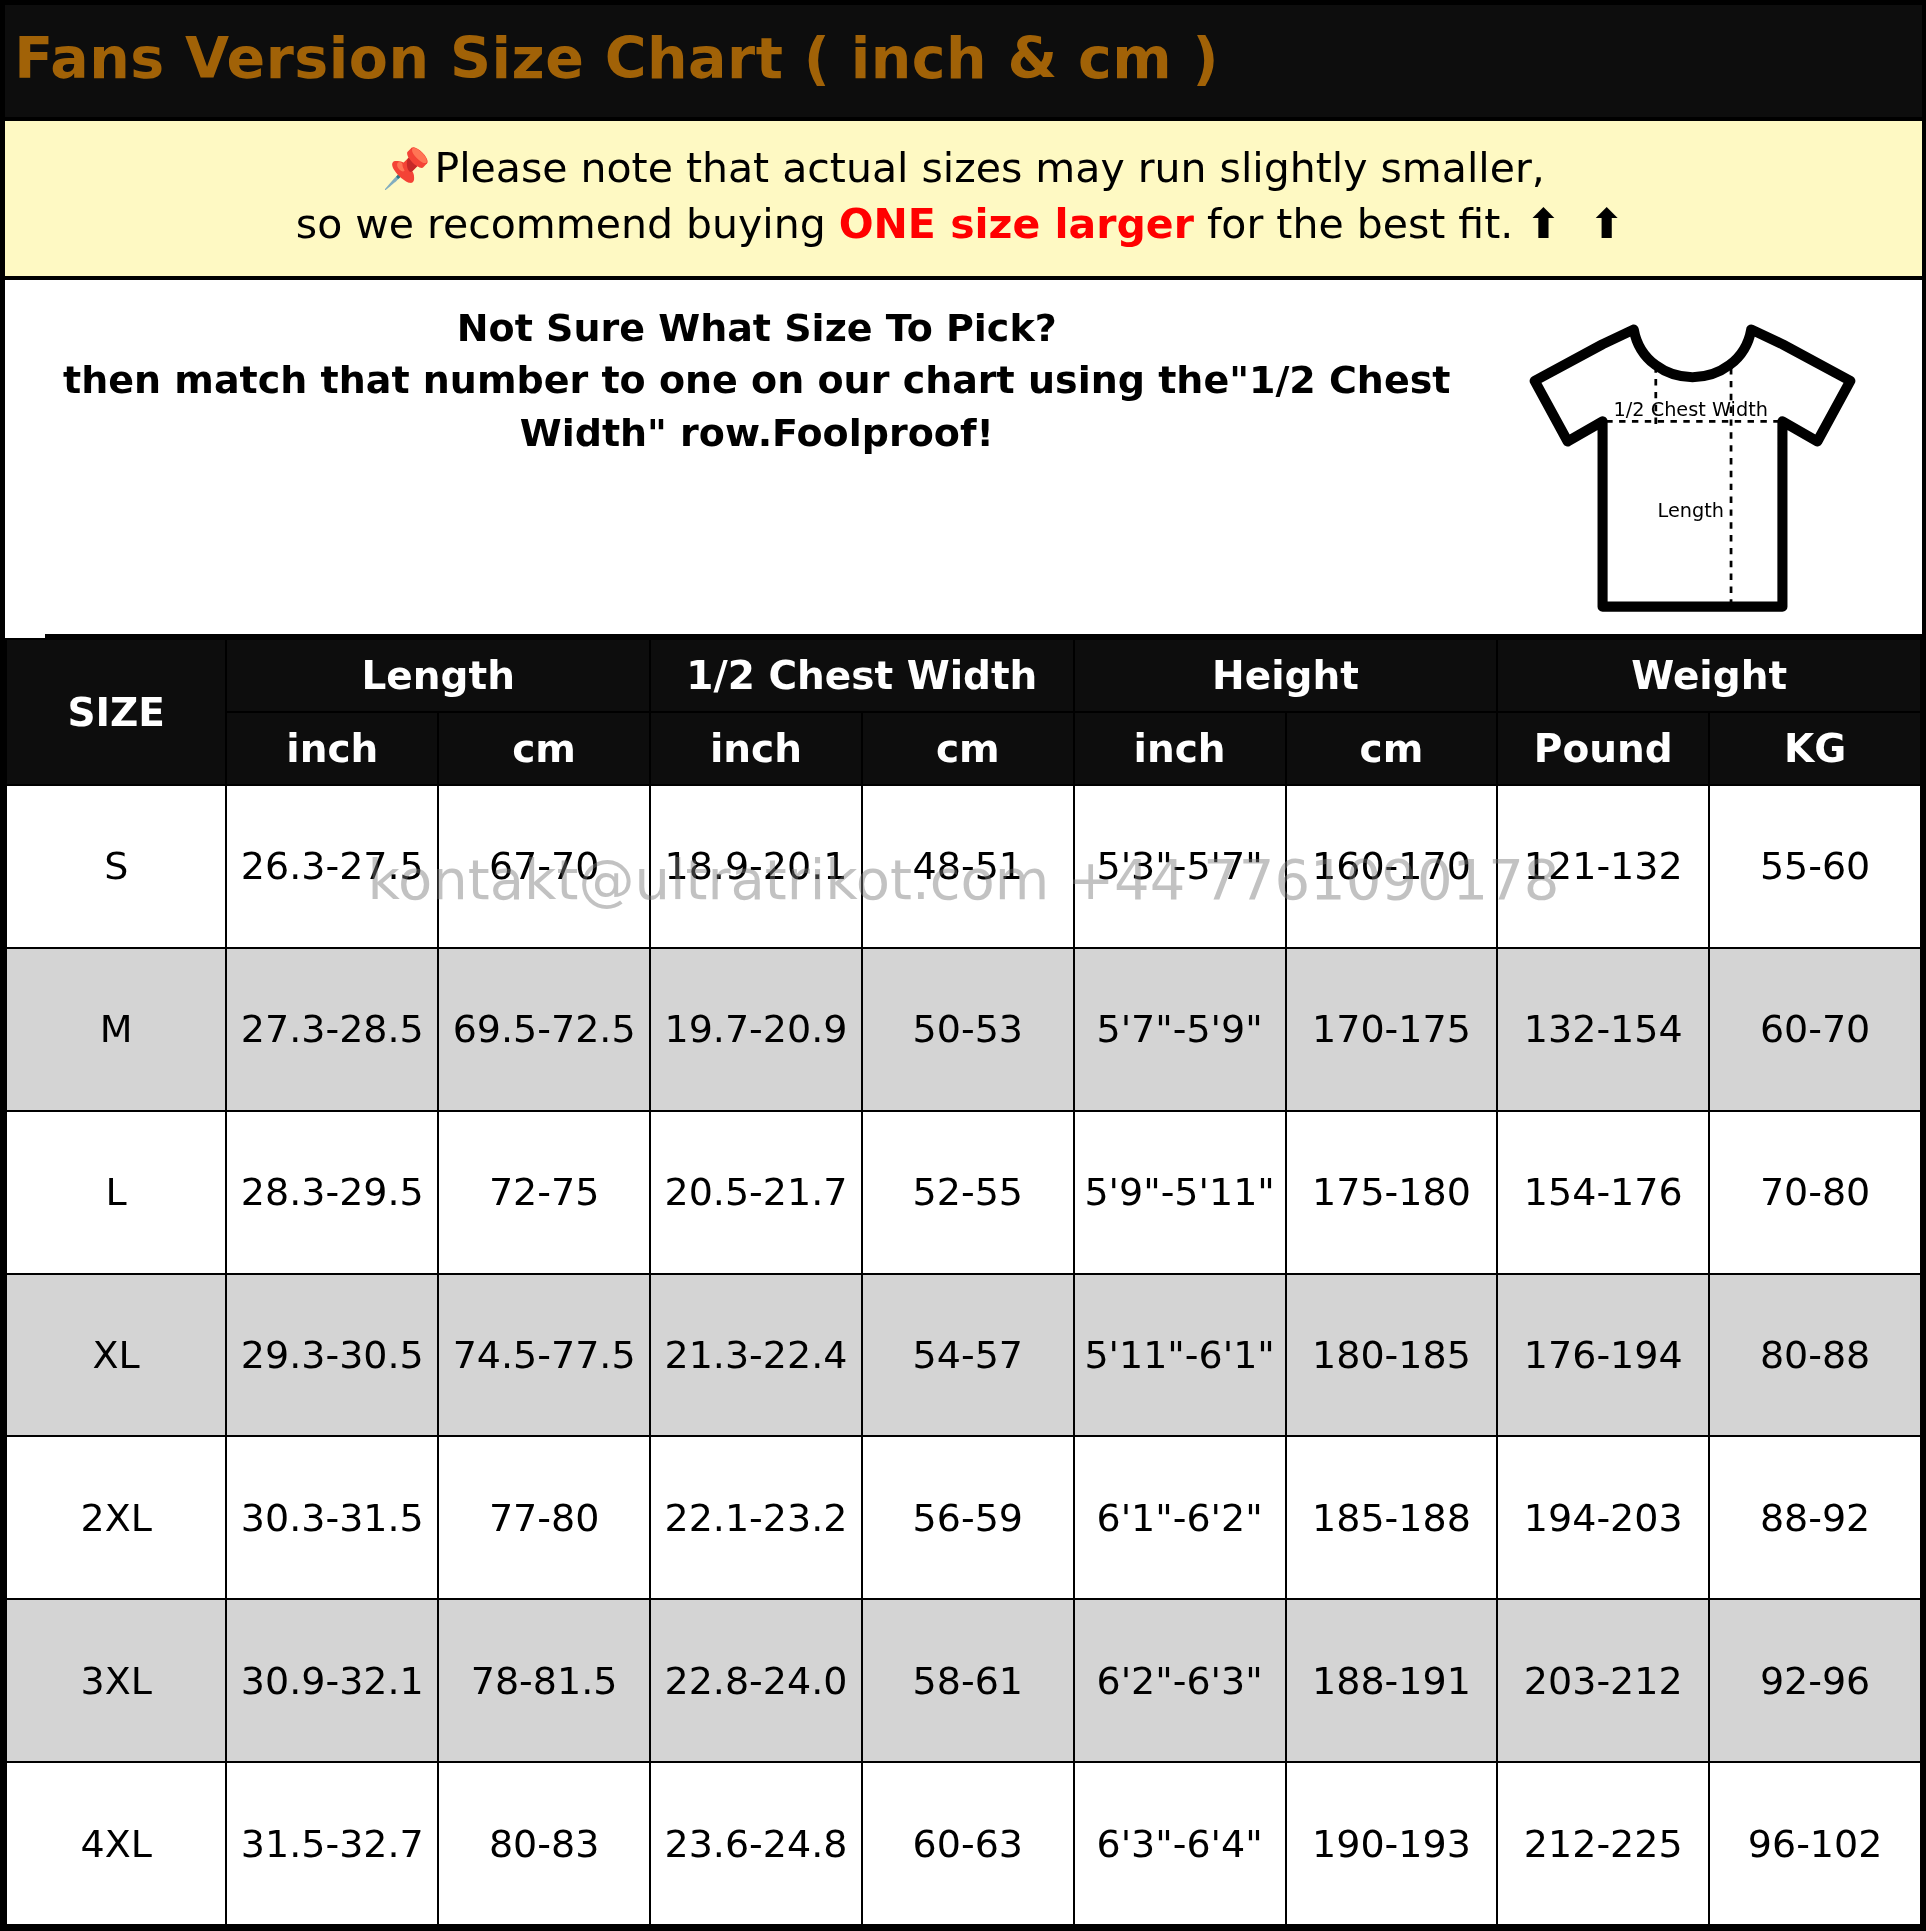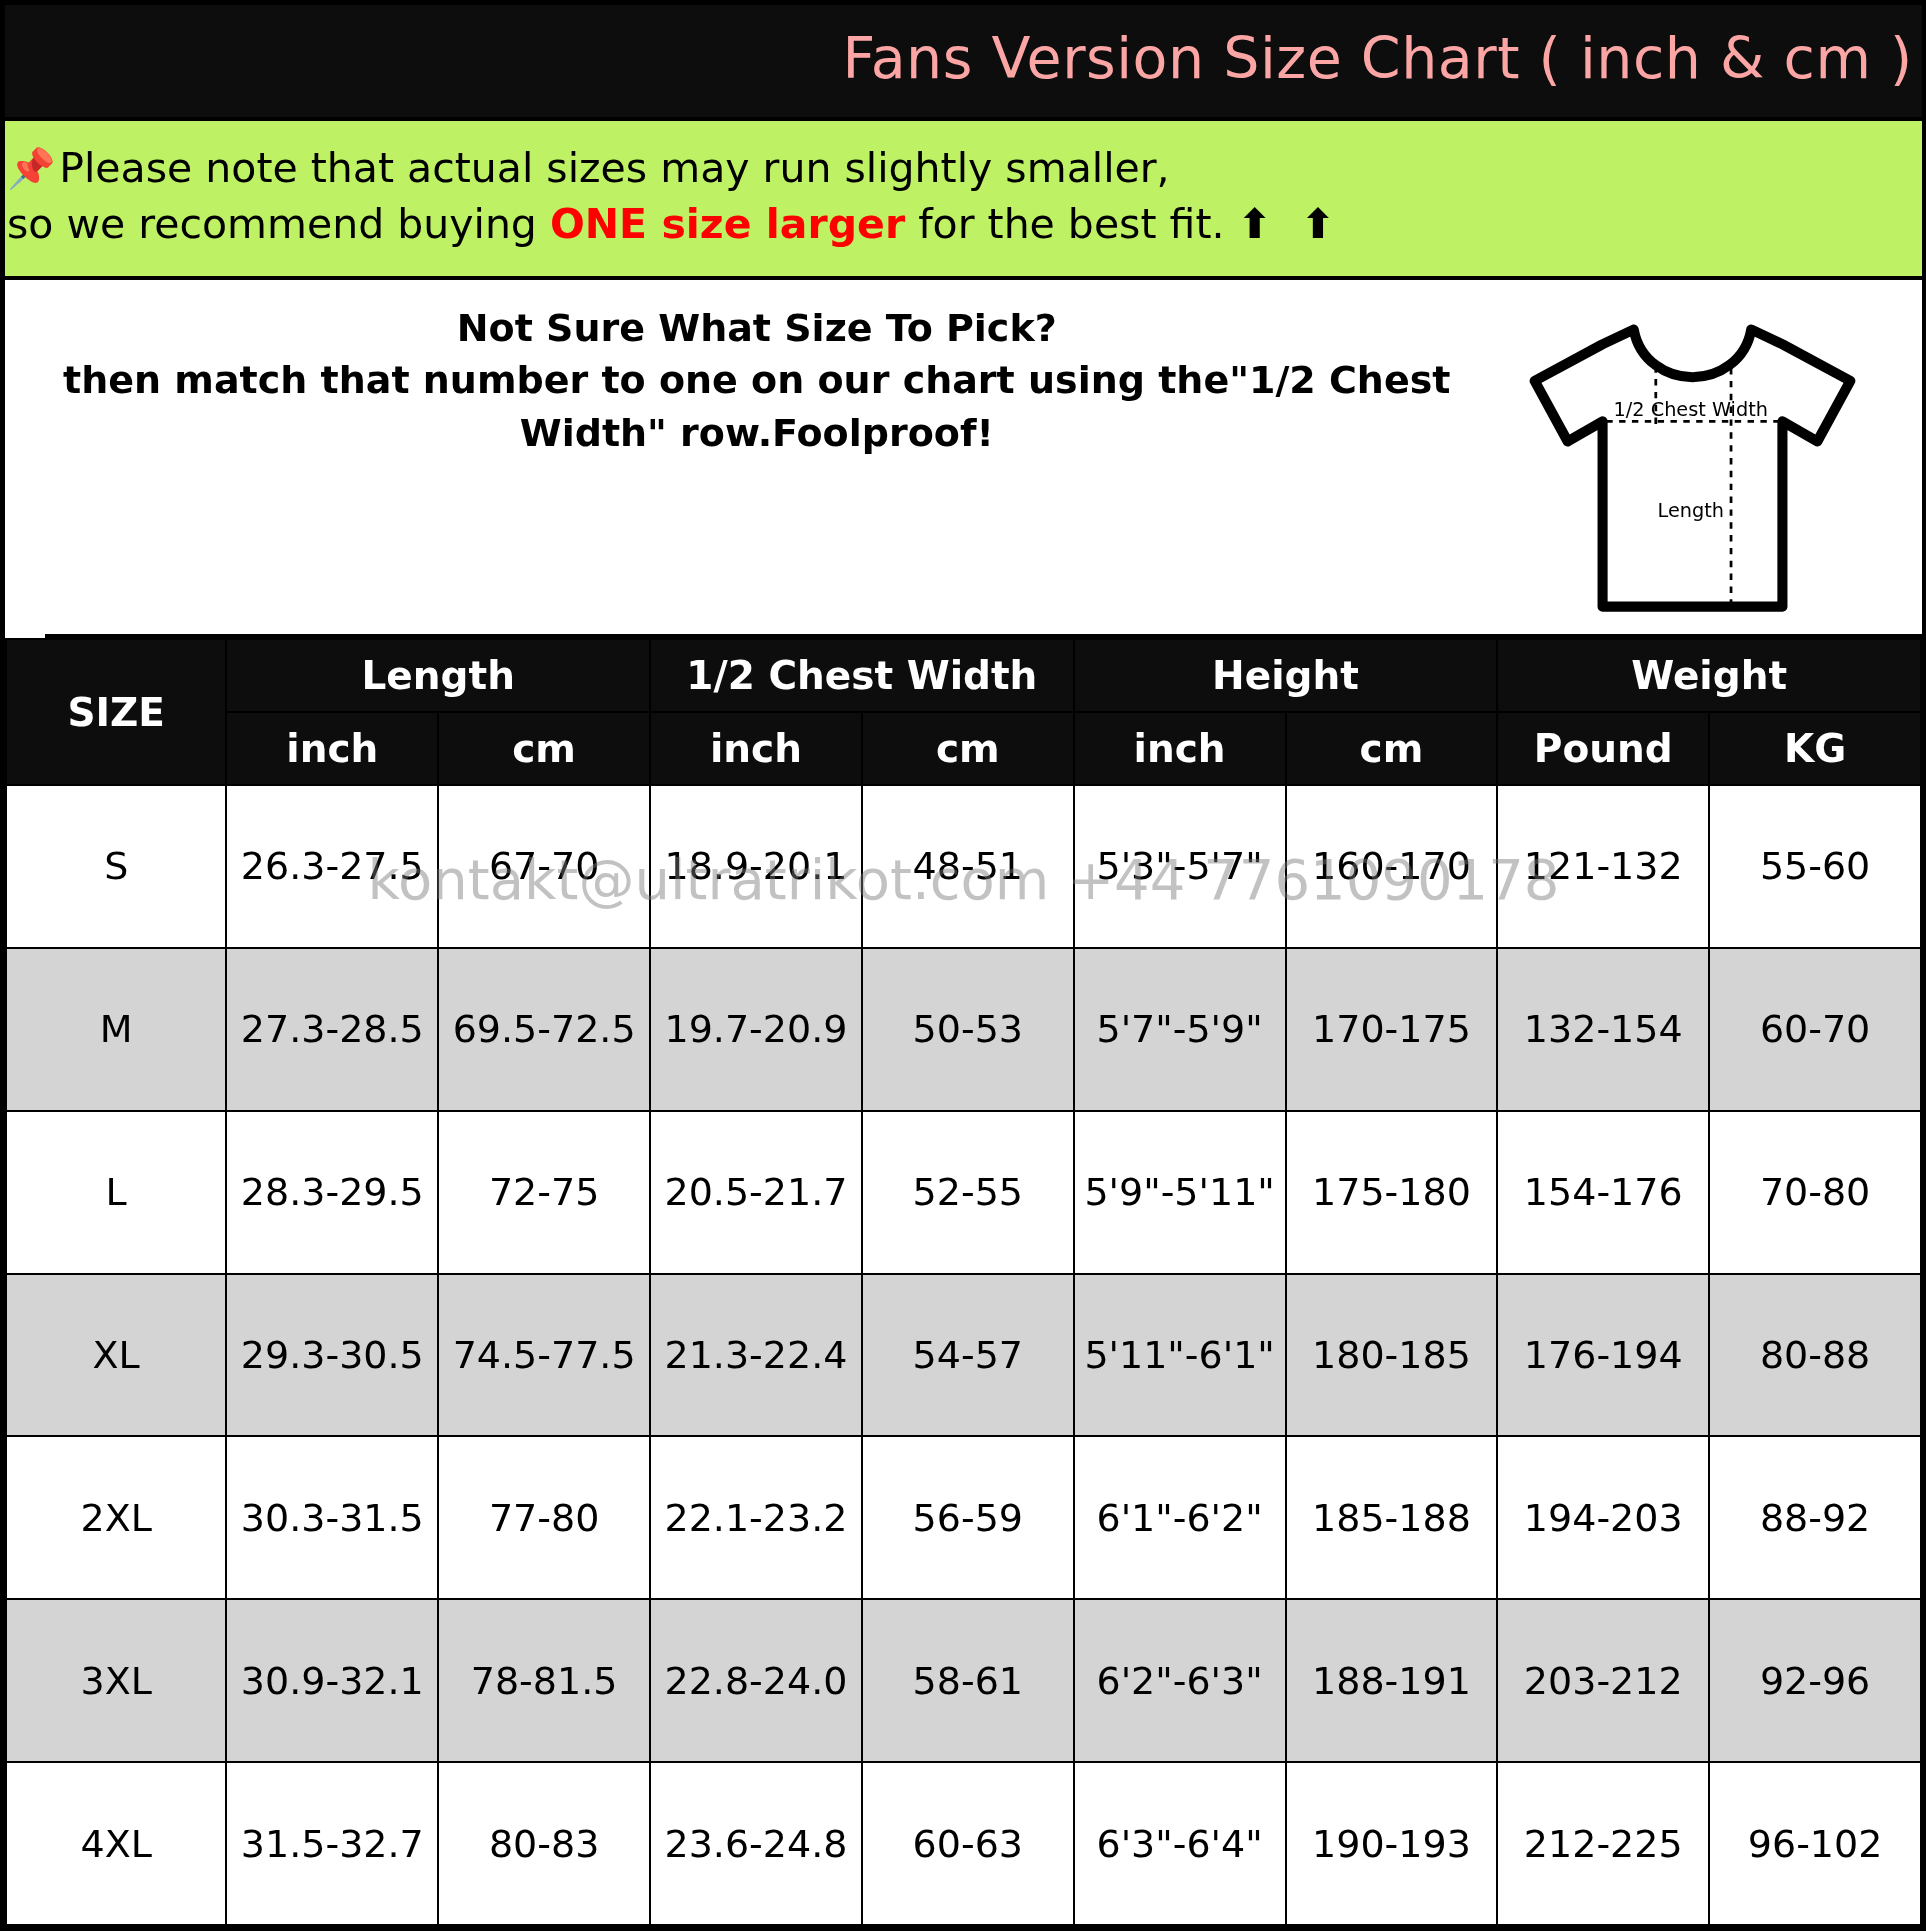--- a/index.html
+++ b/index.html
@@ -21,37 +21,37 @@
     border: 5.5px solid #000;
     background: #fff;
     position: relative;
     display: flex;
     flex-direction: column;
   }
 
   
   .title-bar {
     background: #0d0d0d;
-    color: #fca5a5;
-    text-align: right;
+    color: #a16207;
+    text-align: left;
     padding: 22px 9.2px 27.5px;
-    font-weight: normal;
+    font-weight: bold;
     font-size: 57px;
     letter-spacing: 0.5px;
     line-height: 1.1;
     font-family: "DejaVu Sans", sans-serif;
   }
 
   
   .note-band {
-    background: #bef264;
+    background: #fef9c3;
     border-top: 4.6px solid #000;
     border-bottom: 4.6px solid #000;
-    text-align: left;
-    padding: 20px 2px 24px;
+    text-align: center;
+    padding: 20px 8px 24px;
     font-size: 41px;
     line-height: 1.35;
     font-weight: 500;
   }
   .note-line { white-space: nowrap; }
   .pin { font-size: 39px; margin-right: 3.7px; }
   .accent-red {
     color: #ff0000;
     font-weight: bold;
   }

